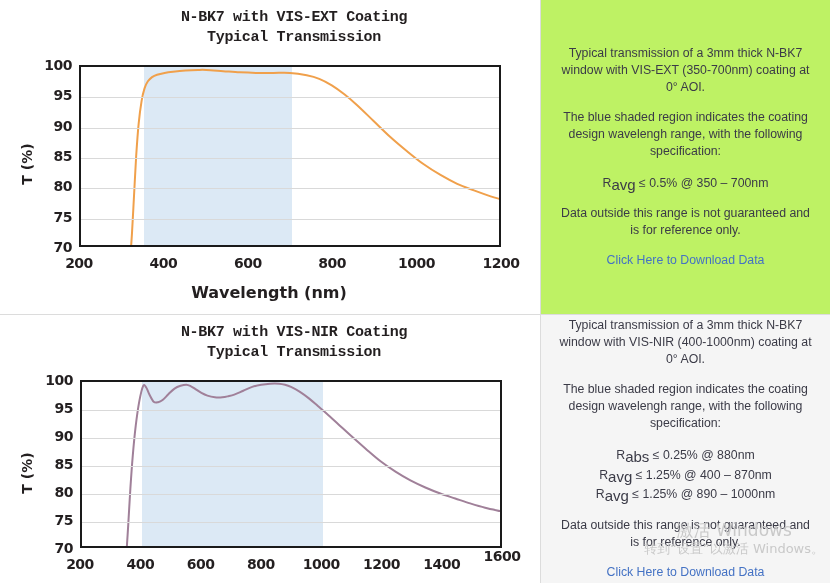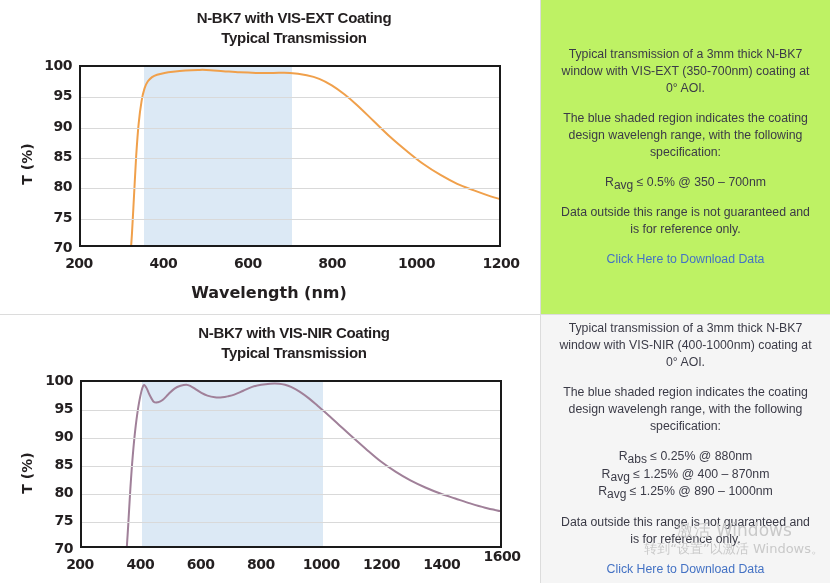--- a/index.html
+++ b/index.html
@@ -44,21 +44,21 @@
   .text-cell.gray  { background: #f5f5f5; }
 
   
   .chart-title {
     text-align: center;
     font-weight: bold;
     font-size: 15px;
     line-height: 20px;
     color: #231f20;
     letter-spacing: -0.3px;
-    font-family: Liberation Sans, sans-serif;
+    font-family: Liberation Mono, monospace;
     padding-left: 48px;
   }
   .title-wrap { padding-top: 8px; }
 
   
   .plot-outer { position: relative; }
 
   .plot-frame {
     position: absolute;
     border: 2px solid #1a1a1a;
@@ -136,21 +136,21 @@
   }
   .spec {
     text-align: center;
     font-size: 12.3px;
     line-height: 17.5px;
     color: #3b3b47;
     margin-bottom: 13px;
     width: 100%;
   }
   .spec sub {
-    font-size: 12px;
+    font-size: 15px;
     vertical-align: baseline;
     position: relative;
     top: 3px;
   }
   .dl-link {
     text-align: center;
     font-size: 12.3px;
     line-height: 17px;
     color: #4472c4;
     width: 100%;

